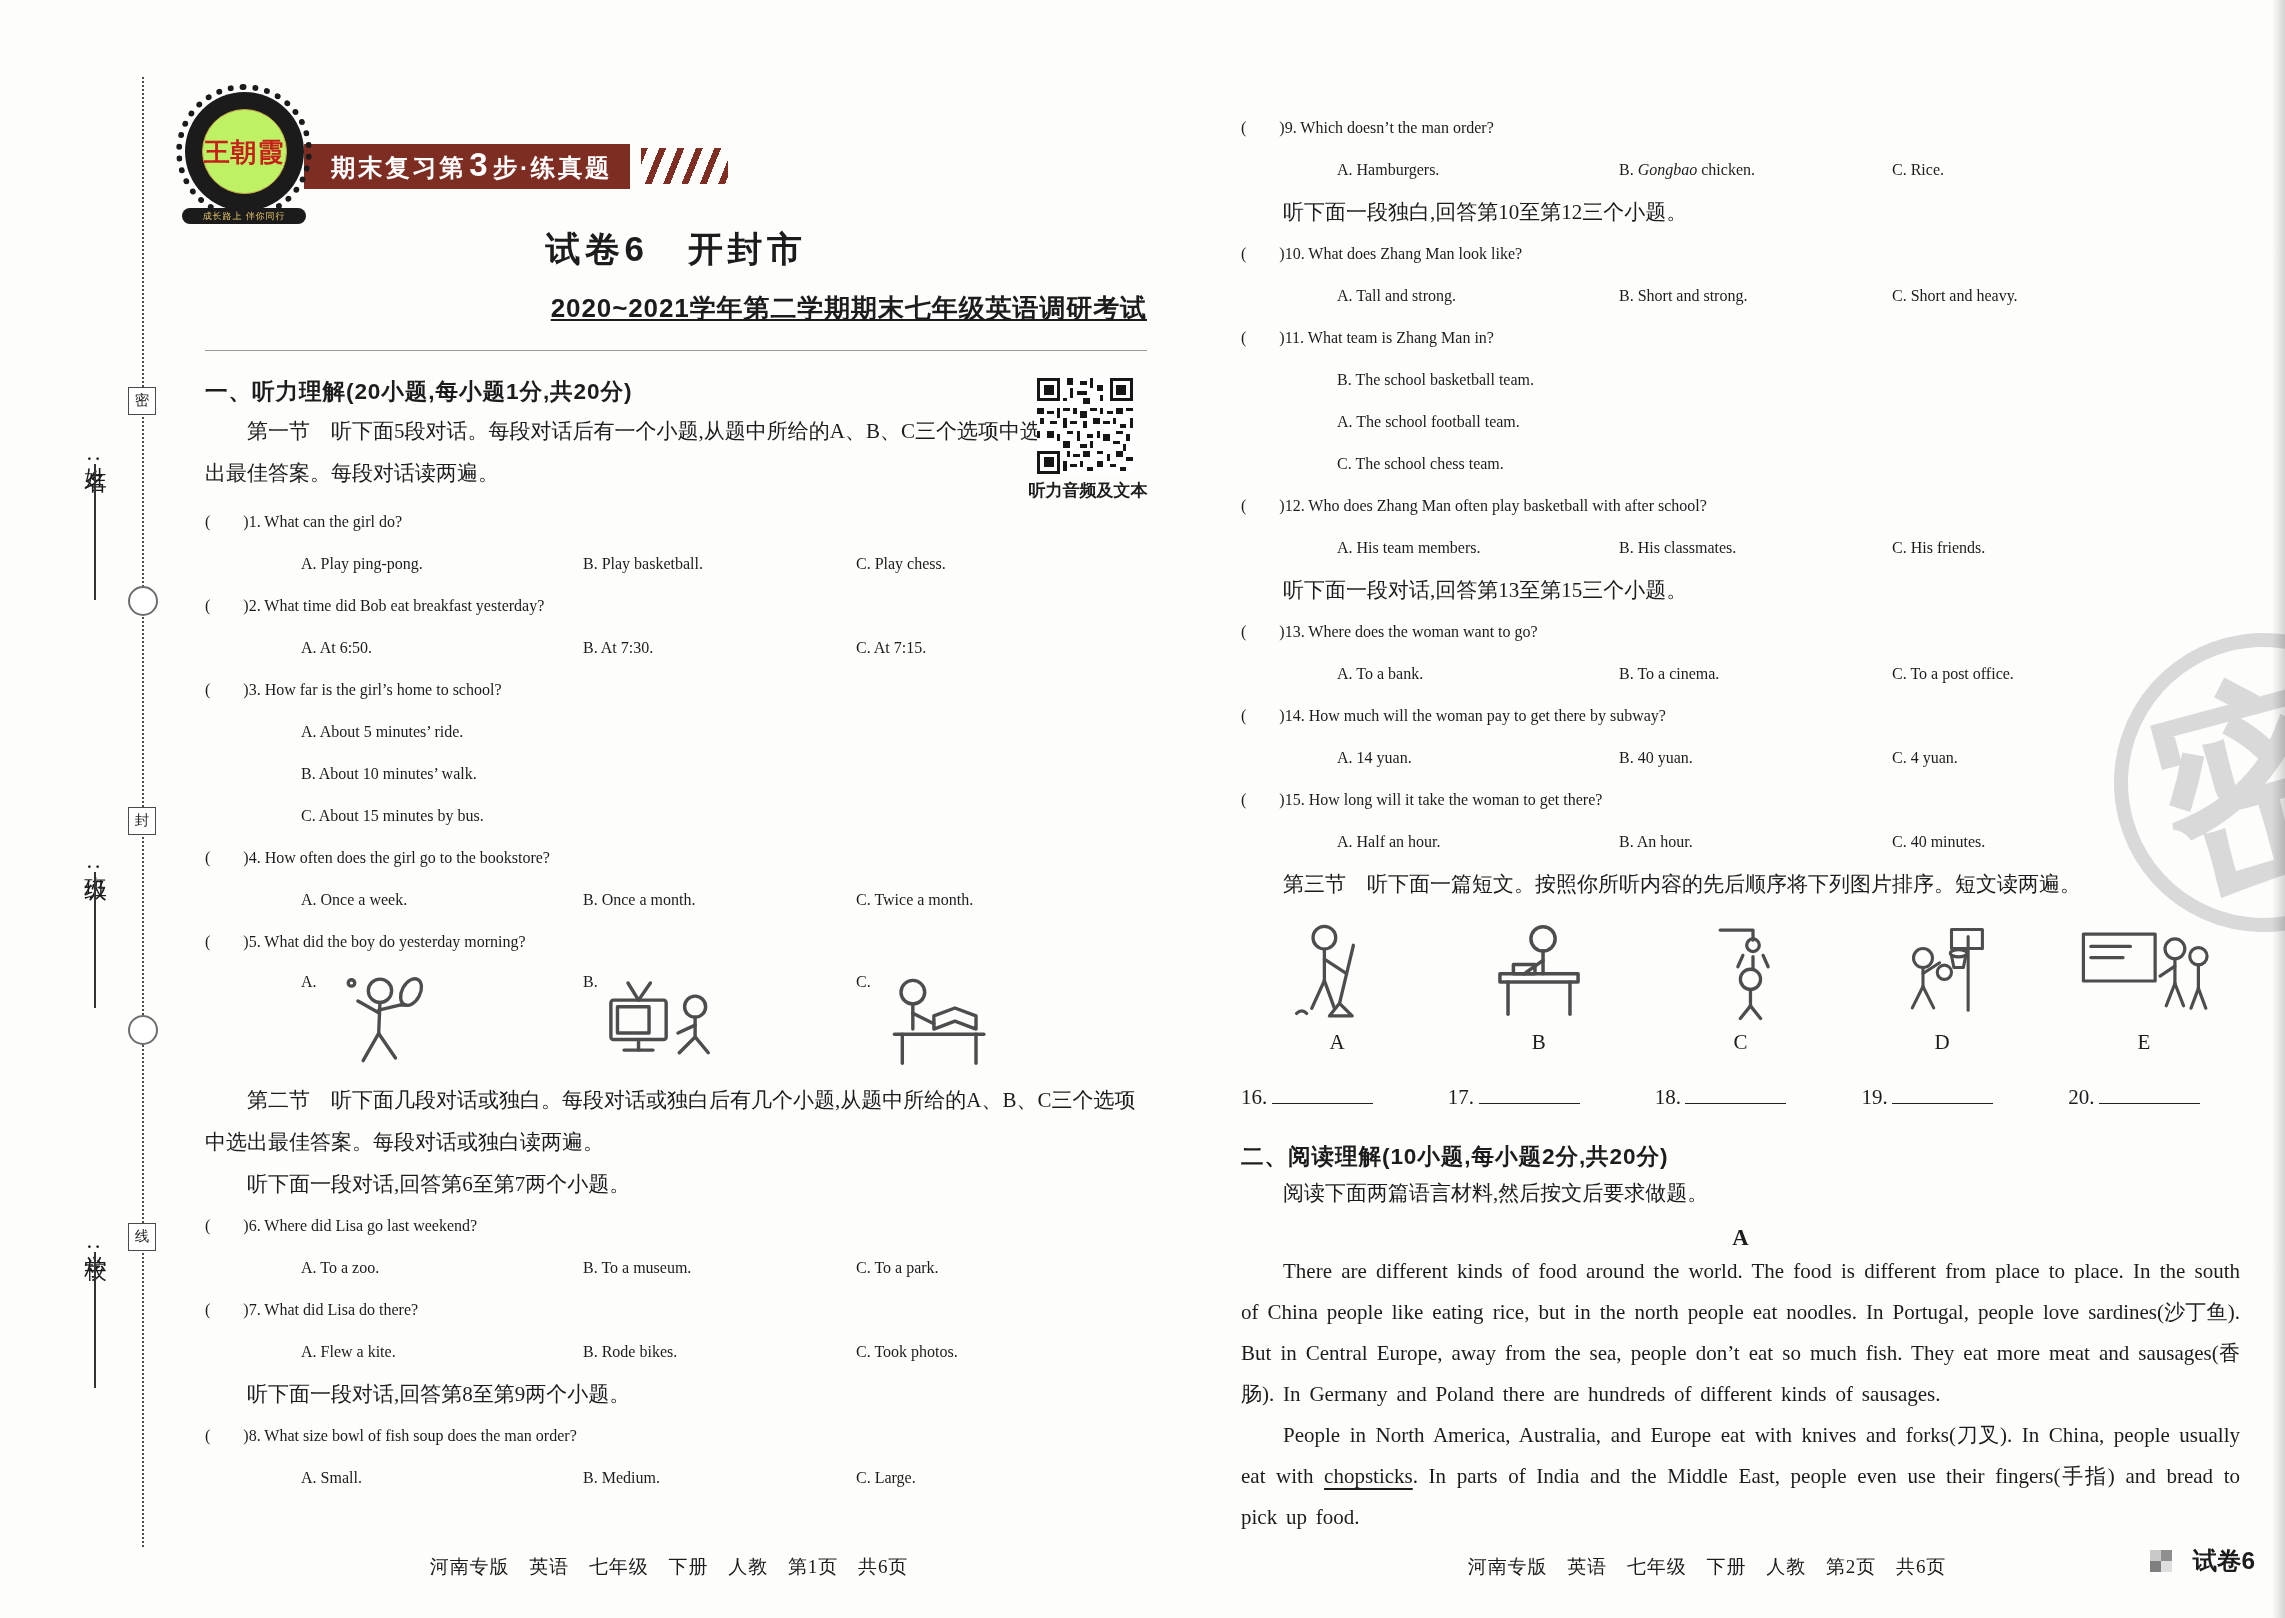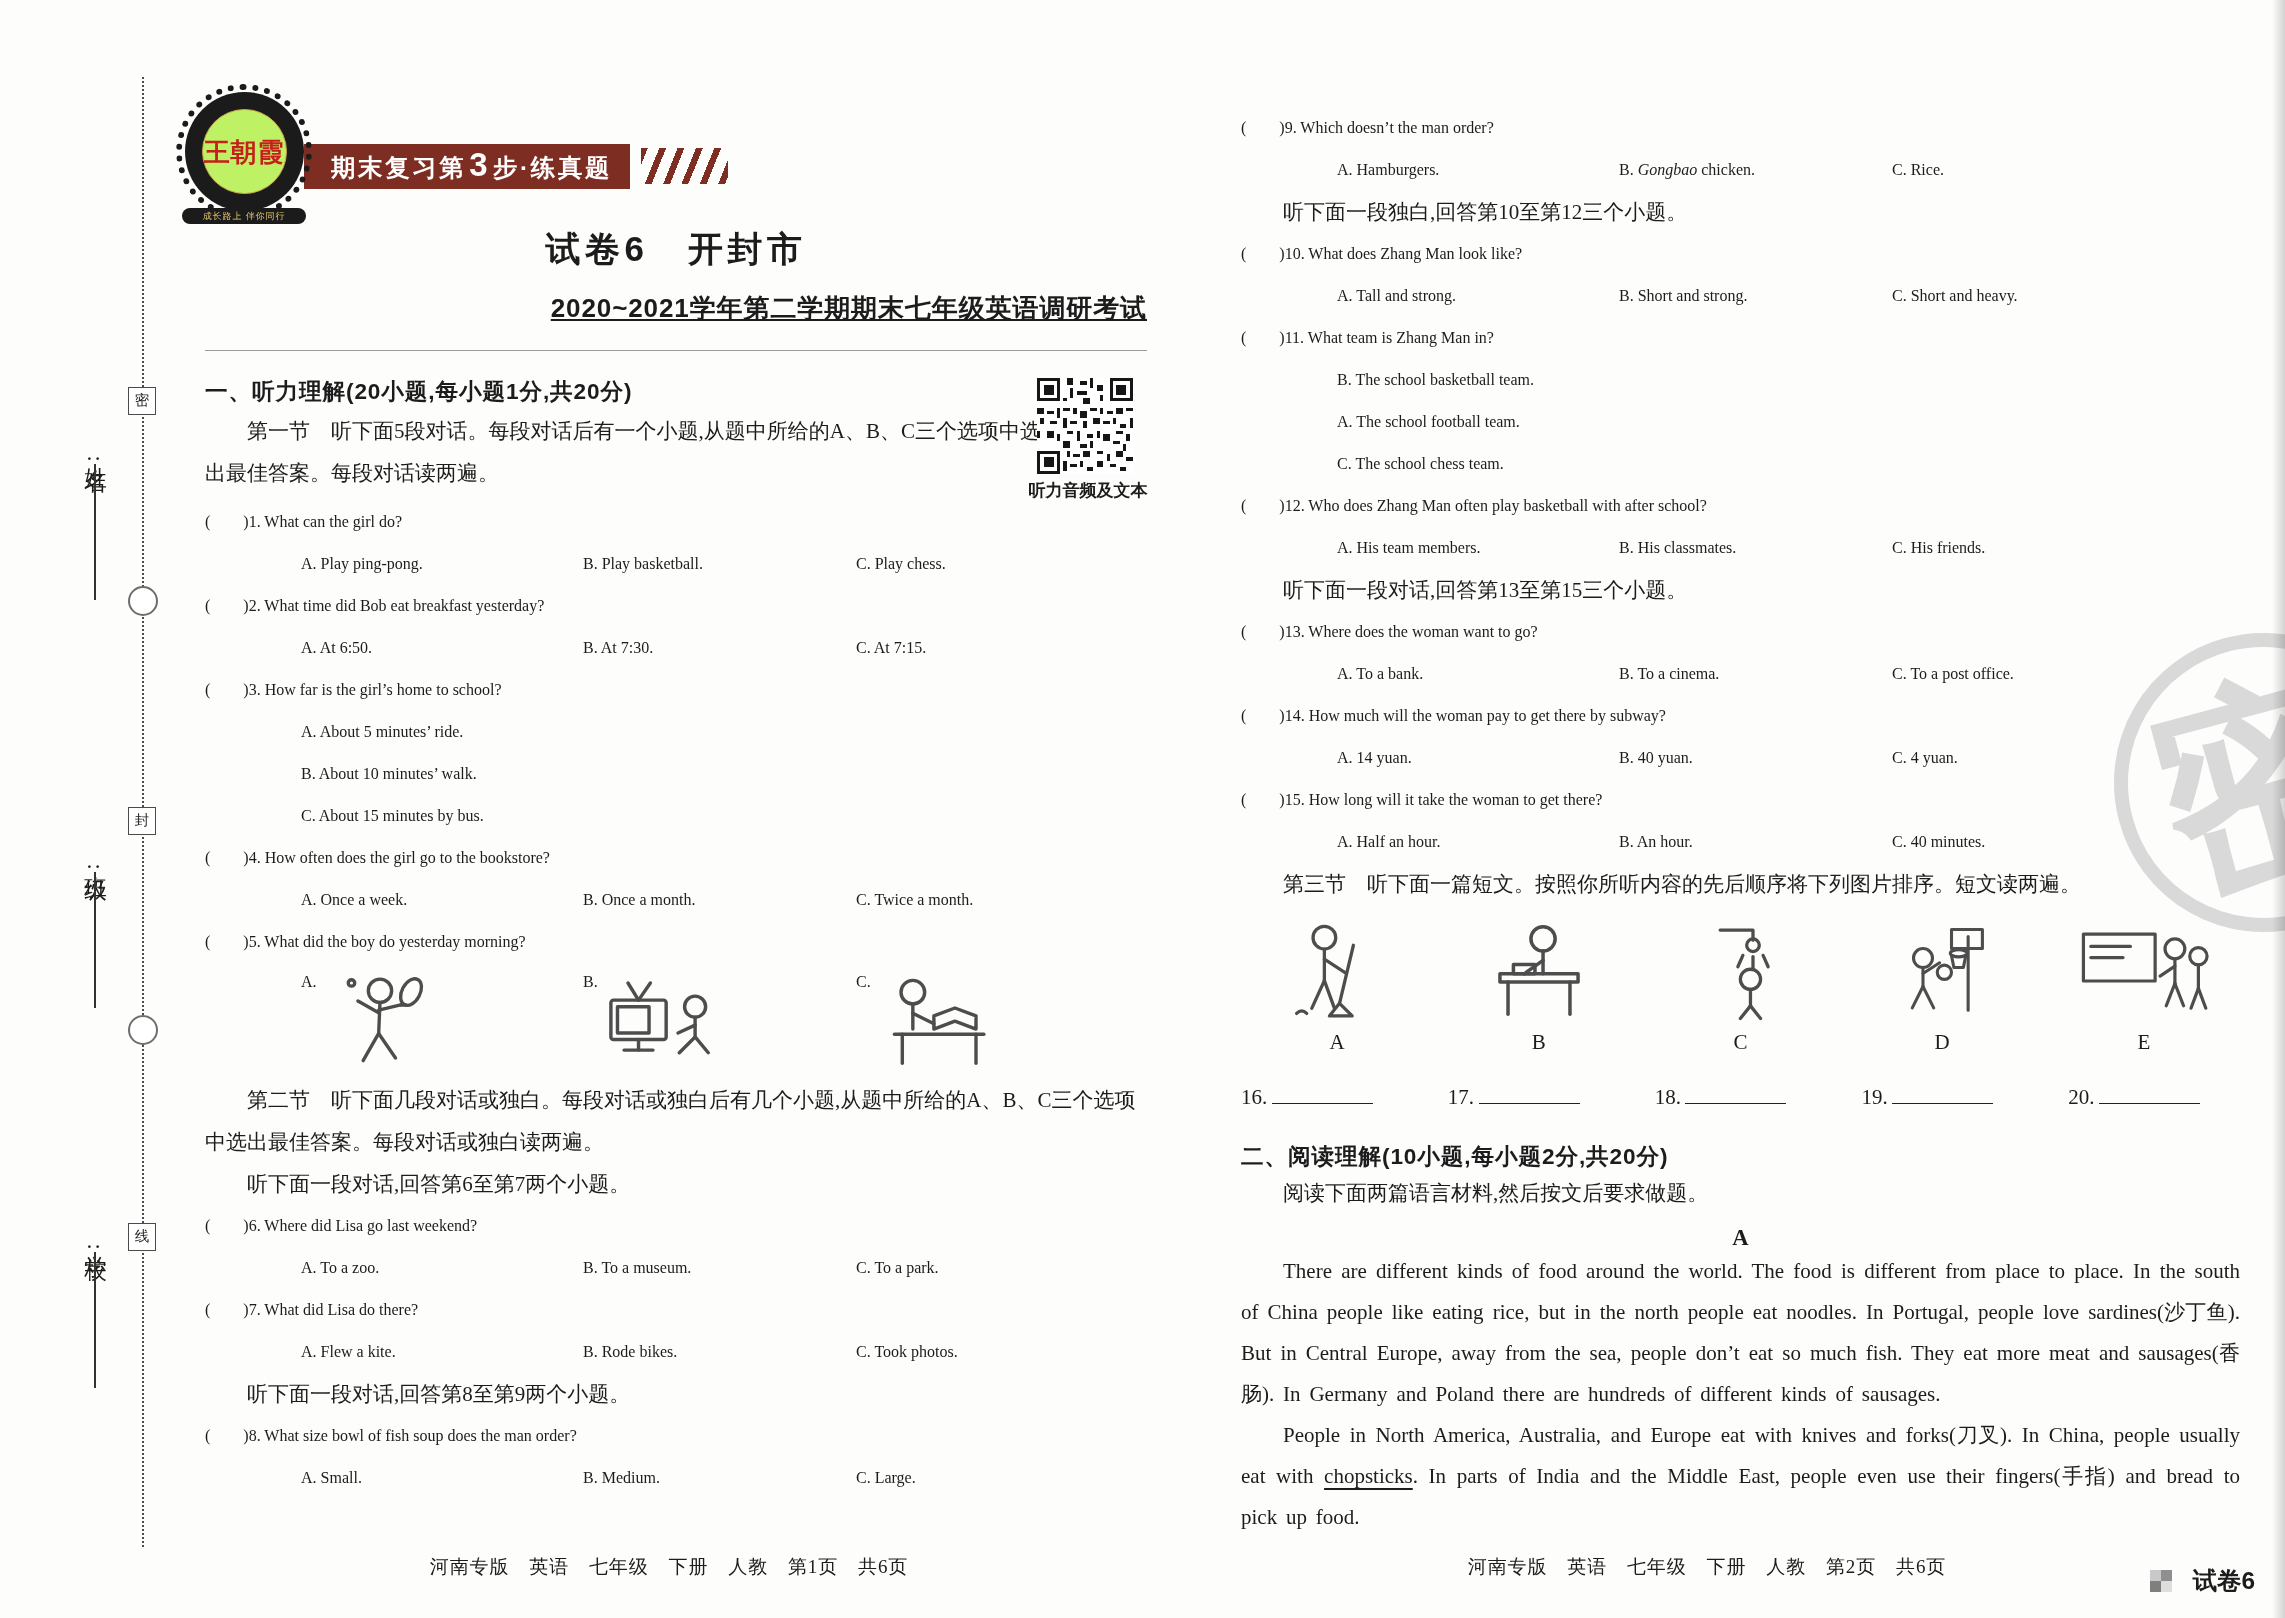--- a/index.html
+++ b/index.html
@@ -90,21 +90,21 @@
   .qr { position:absolute; left:1037px; top:378px; width:96px; height:96px; z-index:2; }
   .qr svg { width:100%; height:100%; }
   .qr-label { position:absolute; left:1011px; top:479px; width:154px; text-align:center;
     font:bold 17px "Liberation Sans",sans-serif; z-index:2; }
 
   
   .footer { position:absolute; top:1554px; font-size:19px; letter-spacing:0.9px; z-index:1; }
   .fL { left:198px; width:942px; text-align:center; }
   .fR { left:1241px; width:932px; text-align:center; }
   .badge { position:absolute; right:31px; top:1545px; display:flex; align-items:center; gap:21px;
-    font:bold 24.4px "Liberation Sans",sans-serif; z-index:2;margin-top:20px; }
+    font:bold 24.4px "Liberation Sans",sans-serif; z-index:2; }
   .badge .pix { width:22px; height:22px;
     background:conic-gradient(#8f8f8f 0 25%, #dedede 0 50%, #7f7f7f 0 75%, #c9c9c9 0); }
 
   
   .stamp { position:absolute; width:299px; height:299px; right:-127px; top:633px;
     border:14.5px solid #d3d3d3; border-radius:50%;
     display:flex; align-items:center; justify-content:center;
     font:bold 213px/1 "Liberation Sans",sans-serif; color:#d3d3d3;
     transform:rotate(-15deg); z-index:0; opacity:.85; }
 </style>

